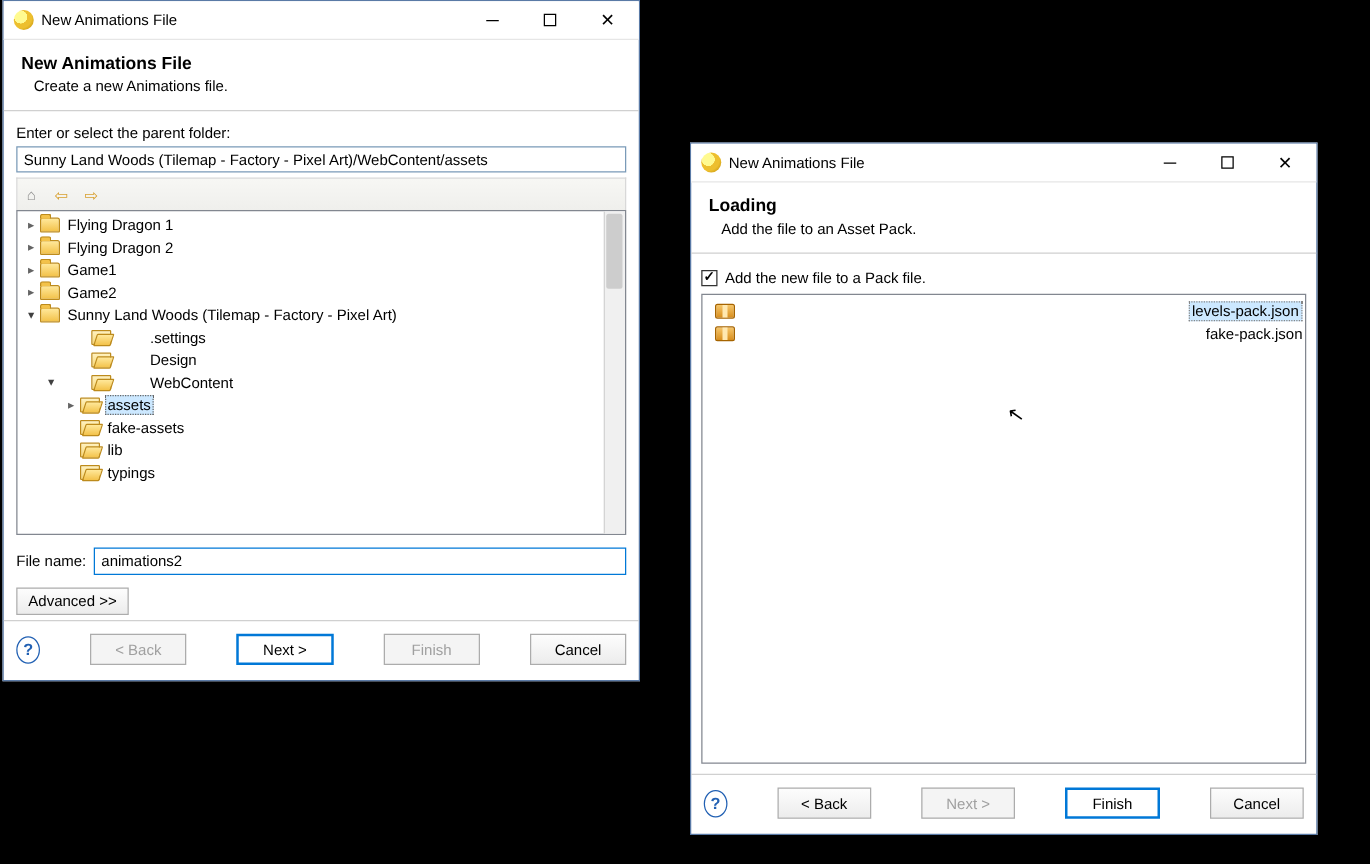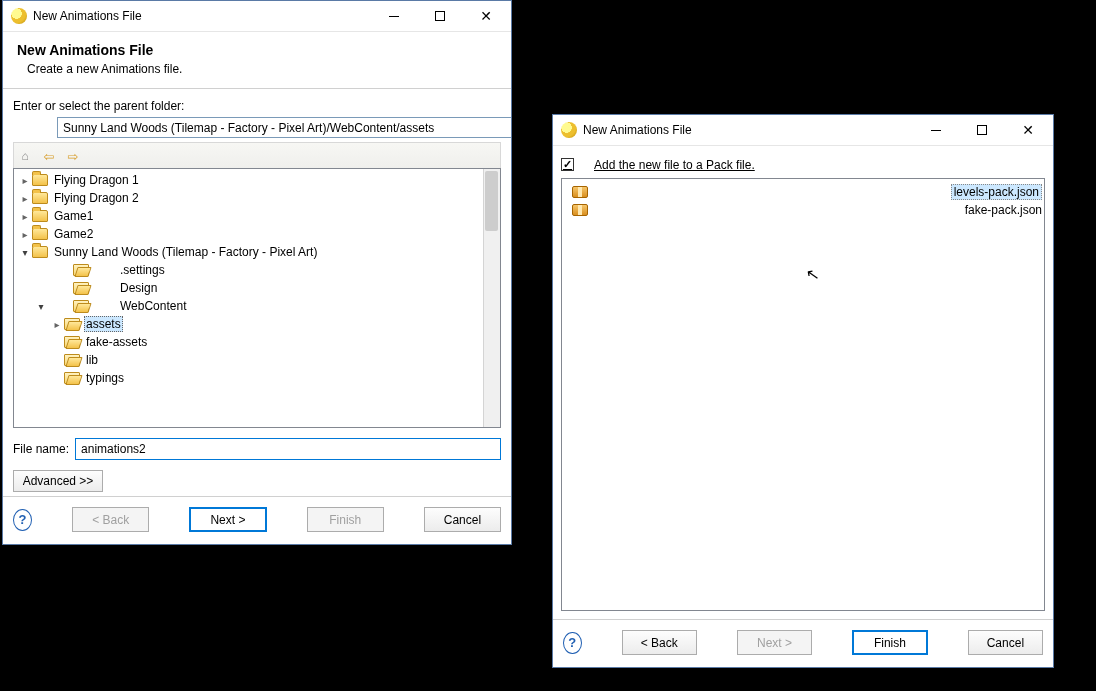--- a/index.html
+++ b/index.html
@@ -53,21 +53,20 @@
 
   .content { flex: 1; padding: 10px 10px 4px 10px; display: flex; flex-direction: column; overflow: hidden; }
   .lbl { font-size: 12px; margin-bottom: 4px; }
   .path-input {
     border: 1px solid #7a9ab8;
     width: 100%;
     padding: 3px 5px;
     font-size: 12px;
     background: #fff;
     height: 21px;
-    margin-left: 44px;
   }
 
   .toolbar-row {
     display: flex; gap: 2px; padding: 3px 0 2px 0;
     background: linear-gradient(#f7f7f4,#efefec);
     border: 1px solid #d8d8d8;
     border-bottom: none;
     margin-top: 4px;
   }
   .tl-btn { width: 22px; height: 20px; display: flex; align-items: center; justify-content: center; }
@@ -129,21 +128,21 @@
   .btn {
     width: 90px; height: 25px; font-size: 12px;
     background: linear-gradient(#fdfdfd,#ececec);
     border: 1px solid #acacac;
     margin-left: 32px;
   }
   .btn:disabled { color:#a0a0a0; background:#f4f4f4; }
   .btn.primary { border: 2px solid #0078d7; background:#fff; }
 
   
-  .chk-row { display:flex; align-items:flex-start; gap:20px; padding:6px 8px 6px 8px; font-size:12px;text-decoration:underline; }
+  .chk-row { display:flex; align-items:center; gap:6px; padding:6px 8px 6px 8px; font-size:12px; }
   .chk { width:13px; height:13px; border:1px solid #333; display:flex; align-items:center; justify-content:center; background:#fff; }
   .chk.checked::after { content:"✓"; font-size:11px; line-height:1; font-weight:700; }
   .packlist {
     flex:1; margin: 0 8px 8px 8px; border:1px solid #828790; background:#fff;
     padding: 4px 2px; position:relative;
   }
   .pack-item { display:flex; align-items:center; height:18px; padding-left:8px; gap:6px; font-size:12px;justify-content:space-between; }
   .pack-item.sel .plabel { background:#cce8ff; padding:0 2px; border:1px dotted #888; }
   .pkg-icon { width:16px; height:12px; background: linear-gradient(#f6c66a,#d98f1f); border:1px solid #a66400; border-radius:2px; position:relative; }
   .pkg-icon::before { content:""; position:absolute; left:5px; top:0; bottom:0; width:4px; background: #ffe8b0; }
@@ -286,20 +285,24 @@
         <span class="min-line"></span>
       </div>
     <div class="win-btn">
         <span class="max-box"></span>
       </div>
     <div class="win-btn close">
         <span class="x-glyph">✕</span>
       </div>
   </div>
 
+  <div class="wiz-header">
+    <div class="wiz-title">Loading</div>
+    <div class="wiz-sub">Add the file to an Asset Pack.</div>
+  </div>
 
   <div class="content" style="padding:6px 0 0 0;">
     <div class="chk-row">
       <span class="chk checked"></span>
       <span>Add the new file to a Pack file.</span>
     </div>
     <div class="packlist" id="packlist">
       <div class="pack-item sel">
           <span class="pkg-icon"></span>
           <span class="plabel">levels-pack.json</span>

